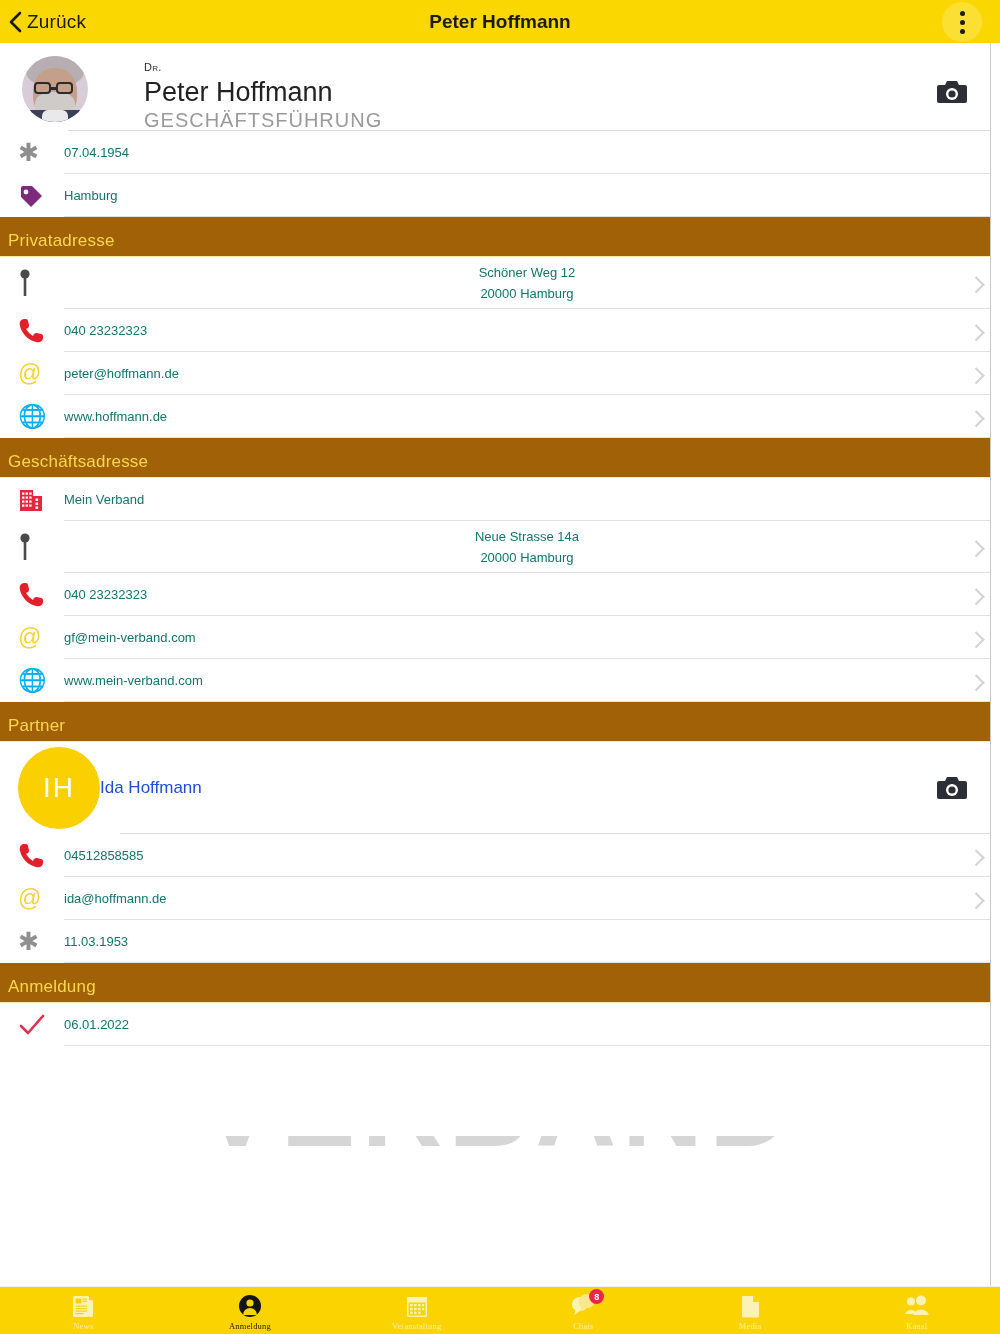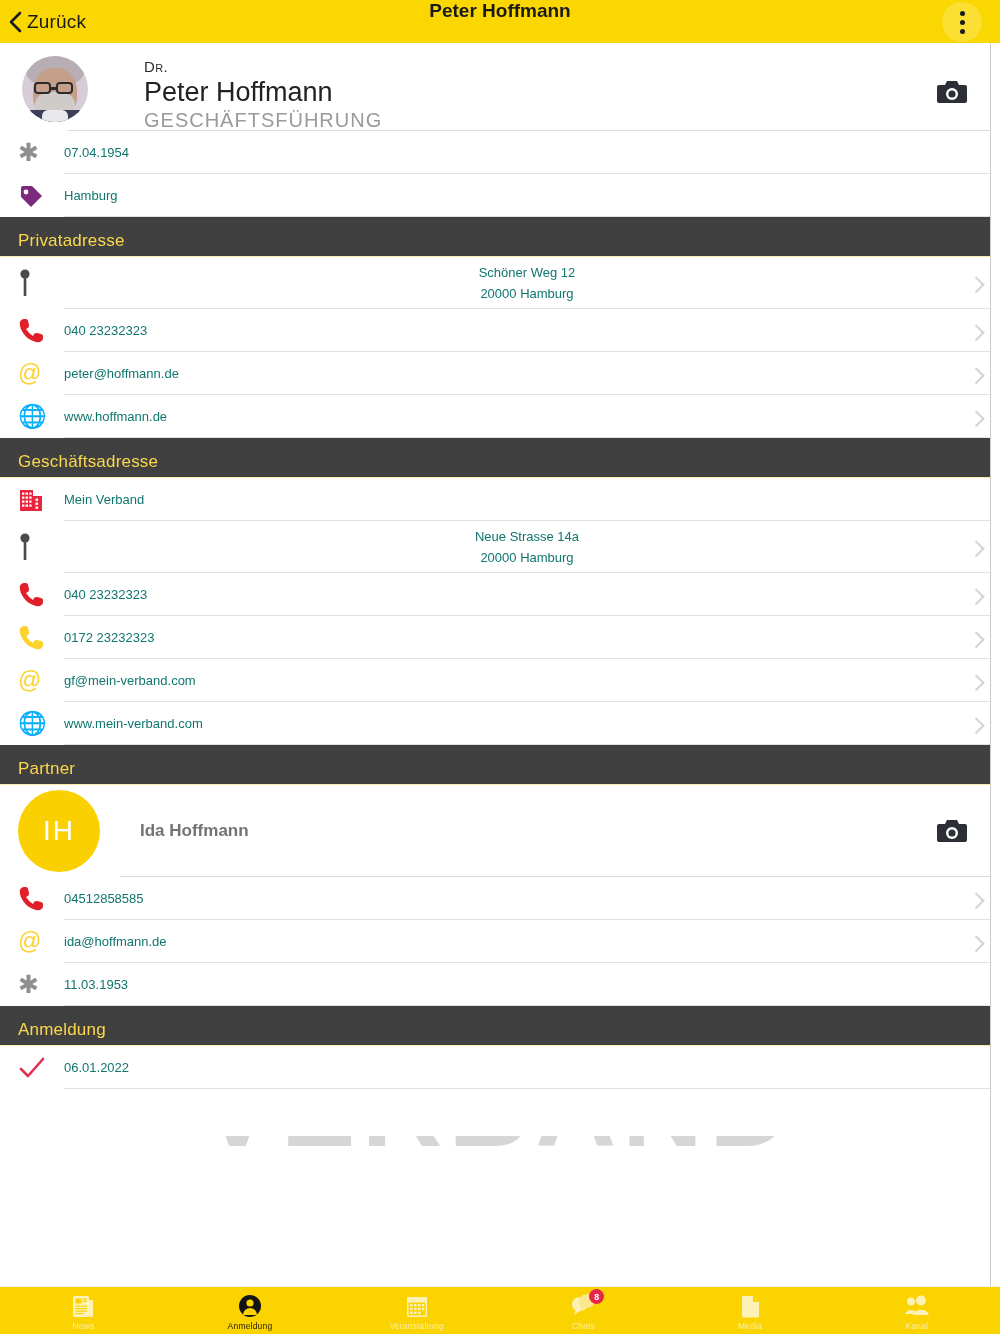--- a/index.html
+++ b/index.html
@@ -8,21 +8,21 @@
     background:#ffffff;
     font-family:"Liberation Sans", sans-serif;
     overflow:hidden;
   }
   .app { position:relative; width:1000px; height:1334px; background:#fff; }
 
   
   .topbar {
     position:absolute; top:0; left:0; width:1000px; height:43px;
     background:#FAD700;
-    display:flex; align-items:flex-start;
+    display:flex; align-items:center;
   }
   .back-btn {
     display:flex; align-items:center; gap:5px;
     padding-left:8px; height:43px; cursor:pointer;
   }
   .back-chevron { width:14px; height:22px; display:block; }
   .back-label { font-size:19px; color:#1a1a1a; letter-spacing:.2px; }
   .topbar-title {
     position:absolute; left:0; right:0; text-align:center;
     font-size:19px; font-weight:bold; color:#1a1a1a; pointer-events:none;
@@ -71,21 +71,21 @@
     border:2.5px solid #2b2b2b; border-radius:4px; }
   .avatar .glass-r { position:absolute; left:34px; top:26px; width:17px; height:12px;
     border:2.5px solid #2b2b2b; border-radius:4px; }
   .avatar .bridge { position:absolute; left:28px; top:31px; width:7px; height:2.5px; background:#2b2b2b; }
   .avatar .collar { position:absolute; left:0; bottom:0; width:66px; height:12px;
     background:#3b3f57; }
   .avatar .shirt { position:absolute; left:20px; bottom:0; width:26px; height:12px;
     background:#e9e9ec; border-radius:6px 6px 0 0; }
 
   .ptext { margin-left:56px; margin-top:5px; }
-  .p-pre { font-size:15px; color:#2b2b2b; font-variant:small-caps;
+  .p-pre { font-size:11px; color:#2b2b2b; font-variant:small-caps;
            letter-spacing:.3px; line-height:18px; }
   .p-name { font-size:27px; color:#222; line-height:33px; }
   .p-role { font-size:20px; color:#9a9a9a; letter-spacing:1px; line-height:22px; }
   .cam-top {
     position:absolute; right:22px; top:36px; width:32px; height:26px; cursor:pointer;
   }
   .hdr-underline {
     position:absolute; left:68px; right:0; bottom:0; height:1px; background:#dcdcdc;
   }
 
@@ -100,52 +100,52 @@
   .row-line { position:absolute; left:64px; right:0; bottom:0; height:1px; background:#e2e2e2; }
   .chev {
     position:absolute; right:12px; top:50%; transform:translateY(-50%);
     width:12px; height:12px; border-right:2.5px solid #d4d4d4; border-top:2.5px solid #d4d4d4;
     rotate:45deg; cursor:pointer;
   }
   .row.tall { min-height:44px; padding-top:5px; padding-bottom:5px;text-align:center; }
 
   
   .sect {
-    position:relative; padding:14px 0 6px 18px; background:#404040;
+    position:relative; padding:14px 0 6px 8px; background:#a16207;
   }
   .sect-label { font-size:17px; color:#FCD74B; letter-spacing:.2px; }
   .sect-rule { position:absolute; left:0; right:0; bottom:0; height:1px; background:#FBEAA8; }
 
   
   .partner-head { position:relative; display:flex; align-items:center; height:92px; padding-left:18px; }
   .p-initials {
     width:82px; height:82px; border-radius:50%; background:#FAD000;
     display:flex; align-items:center; justify-content:center;
     color:#ffffff; font-size:28px; letter-spacing:2px; flex:none;
   }
-  .p-pname { margin-left:40px; font-size:17px; color:#737373;font-weight:bold; }
+  .p-pname { font-size:17px; color:#1d4ed8; }
   .cam-partner { position:absolute; right:22px; top:50%; transform:translateY(-50%);
                  width:32px; height:26px; cursor:pointer; }
   .partner-line { position:absolute; left:120px; right:0; bottom:0; height:1px; background:#dcdcdc; }
   .ast { font-size:25px; color:#8f8f8f; line-height:1; }
   .at  { font-size:23px; color:#FBD22E; line-height:1; }
   .globe { font-size:23px; color:#FBD22E; line-height:1; }
 
   
   .tabbar {
     position:absolute; left:0; bottom:0; width:1000px; height:48px;
     background:#FAD300; display:flex; align-items:stretch;
     border-top:1px solid #efefef;
   }
   .tab {
     flex:1; display:flex; flex-direction:column; align-items:center; justify-content:center;
     gap:2px; cursor:pointer; position:relative; padding-top:2px;
   }
   .tab .ticon { height:26px; display:flex; align-items:center; justify-content:center; }
-  .tab .tlabel { font-size:8.5px; letter-spacing:.2px; color:#FCEFA0; }
+  .tab .tlabel { font-size:8.5px; letter-spacing:.2px; color:#FCEFA0;font-family:Liberation Serif, serif; }
   .tab.active .tlabel { color:#2b2200; }
   .badge {
     position:absolute; left:calc(50% + 6px); top:2px;
     min-width:15px; height:15px; border-radius:8px; background:#E8264B;
     color:#fff; font-size:9px; font-weight:bold;
     display:flex; align-items:center; justify-content:center; padding:0 3px;
   }
 </style>
 </head>
 <body>
@@ -316,30 +316,20 @@
       <div class="ico">
         <svg width="27" height="27" viewBox="0 0 27 27">
           <path d="M6 2 C3 2 1 5 2 9 C4 17 10 23 18 25 C22 26 25 24 25 21 L25 19 C25 18 24 17 23 17 L19 16 C18 16 17 16 16 17 L15 19 C12 17 10 15 8 12 L10 11 C11 10 11 9 11 8 L10 4 C10 3 9 2 8 2 Z" fill="#E1202B"></path>
         </svg>
       </div>
       <div class="txt">040 23232323</div>
       <div class="chev"></div>
       <div class="row-line"></div>
     </div>
 
-    <div class="row">
-      <div class="ico">
-        <svg width="27" height="27" viewBox="0 0 27 27">
-          <path d="M6 2 C3 2 1 5 2 9 C4 17 10 23 18 25 C22 26 25 24 25 21 L25 19 C25 18 24 17 23 17 L19 16 C18 16 17 16 16 17 L15 19 C12 17 10 15 8 12 L10 11 C11 10 11 9 11 8 L10 4 C10 3 9 2 8 2 Z" fill="#FBD22E"></path>
-        </svg>
-      </div>
-      <div class="txt">0172 23232323</div>
-      <div class="chev"></div>
-      <div class="row-line"></div>
-    </div>
 
     <div class="row">
       <div class="ico">
           <span class="at">@</span>
         </div>
       <div class="txt">gf@mein-verband.com</div>
       <div class="chev"></div>
       <div class="row-line"></div>
     </div>
 

